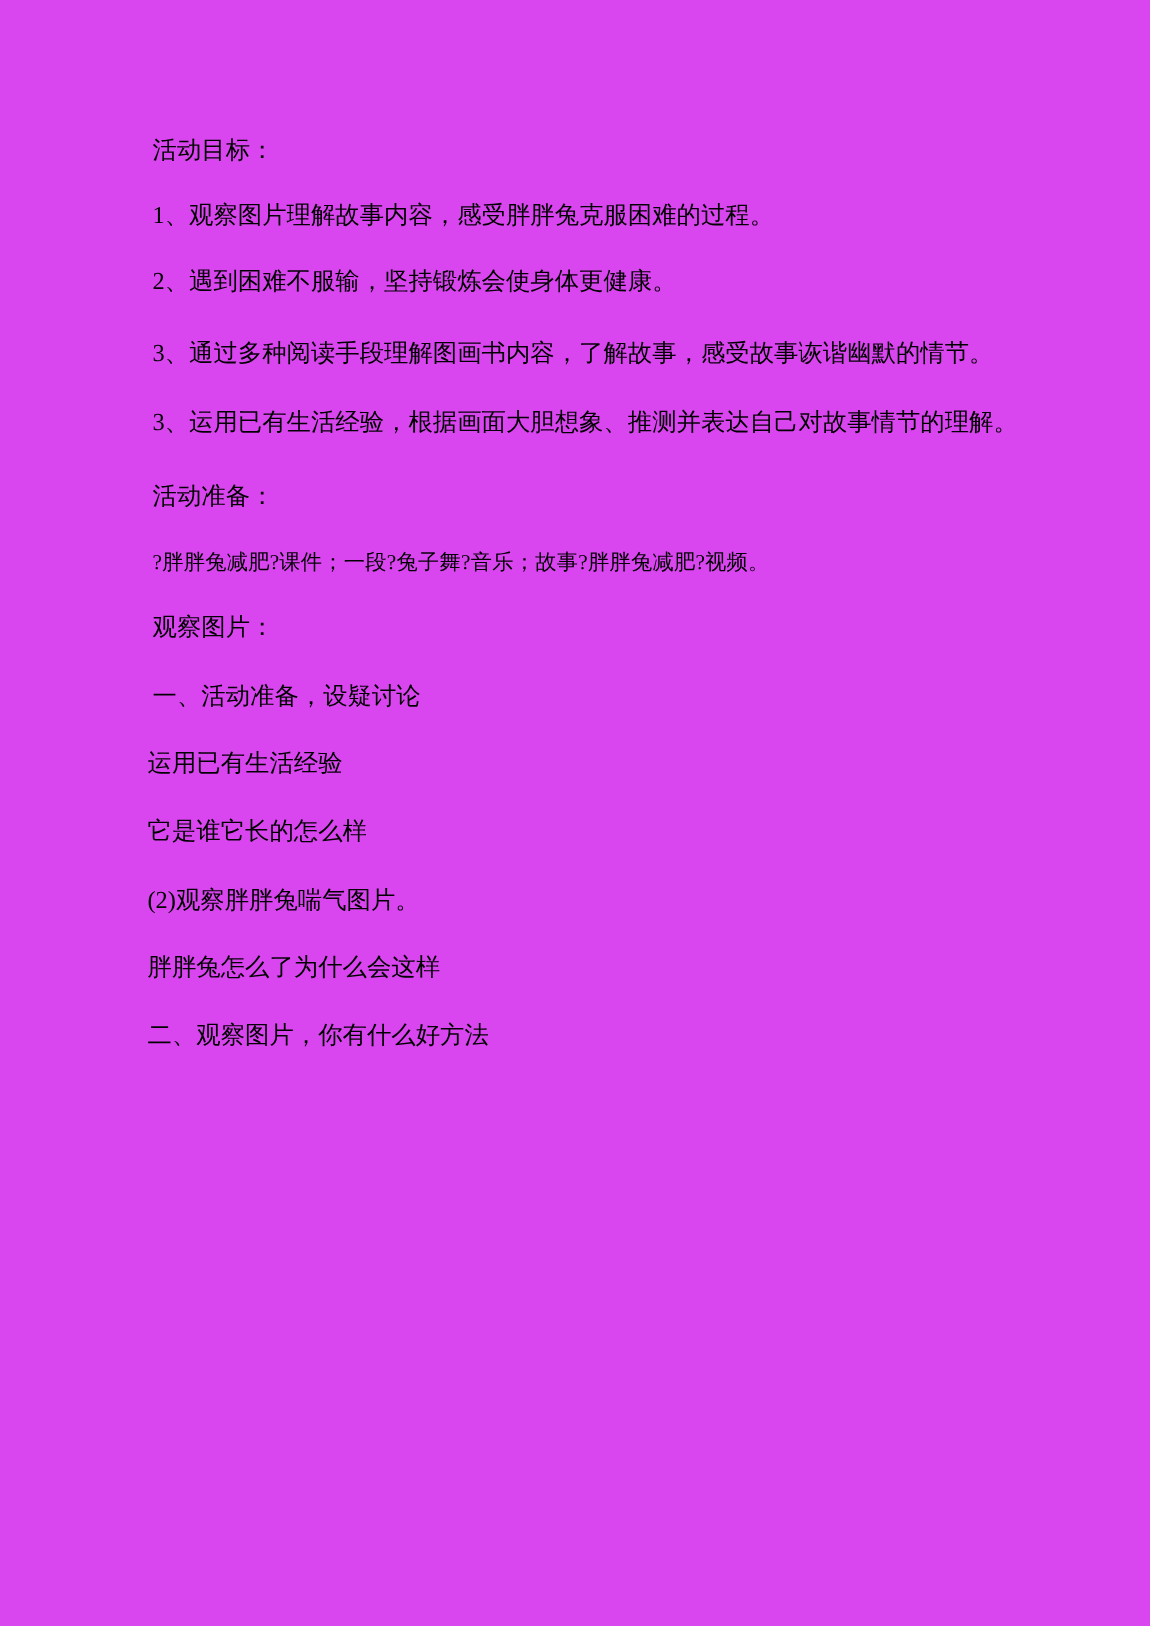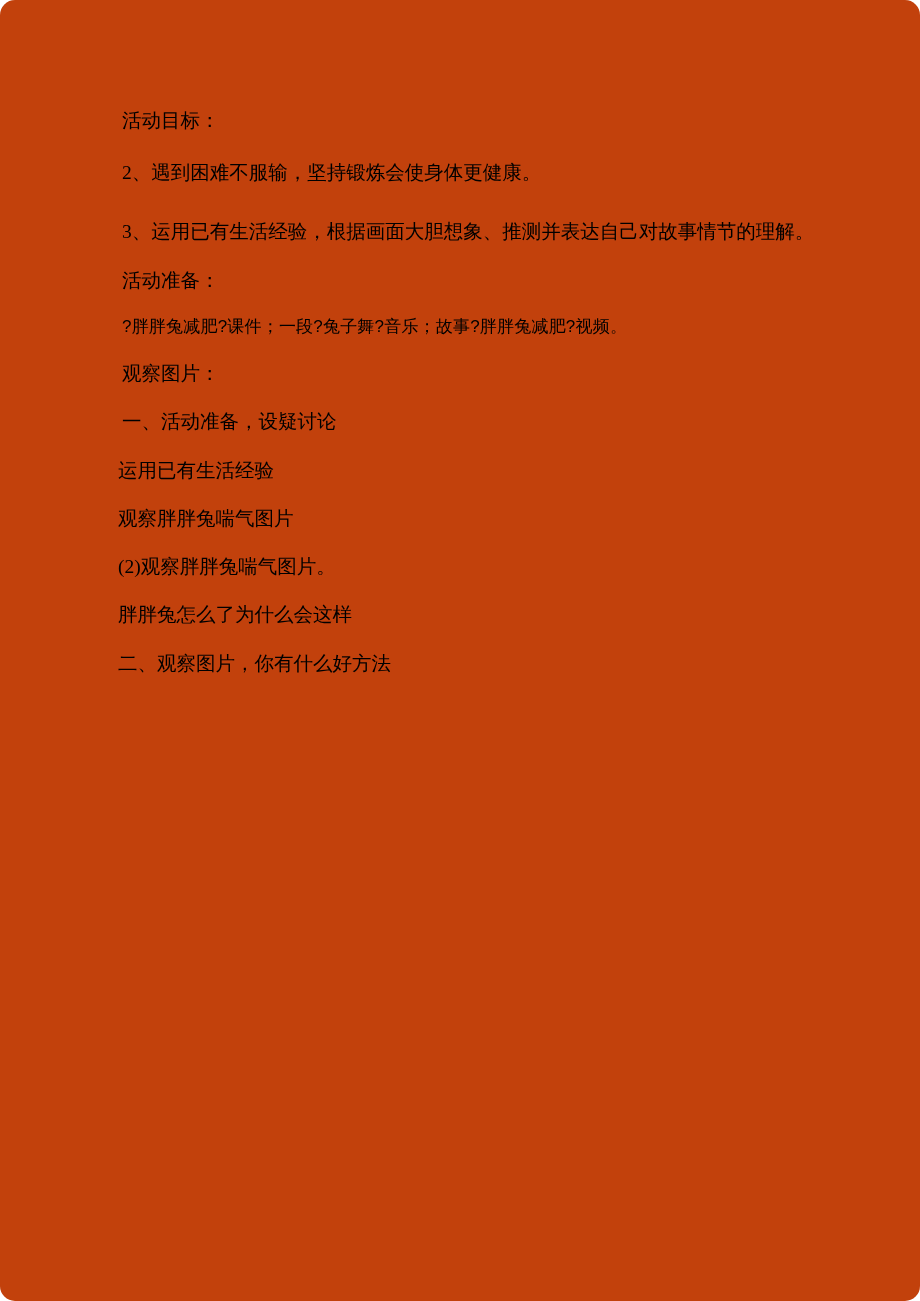--- a/index.html
+++ b/index.html
@@ -3,28 +3,27 @@
 <meta charset="utf-8">
 <style>
   html, body {
     margin: 0;
     padding: 0;
     background: #ffffff;
   }
   .page {
     width: 920px;
     height: 1301px;
-    background: #c2410c;
+    background: #d946ef;
     position: relative;
     box-sizing: border-box;
     padding: 108px 40px 0 96px;
     font-family: "Liberation Serif", "DejaVu Serif", serif;
     color: #000000;
     overflow: hidden;
-    border-radius: 15px;
   }
   .doc-body {
     width: 728px;
   }
   .para {
     font-size: 19.5px;
     line-height: 1.35;
     margin: 0 0 26px 0;
     text-align: justify;
     text-indent: 0;
@@ -35,41 +34,44 @@
     padding-left: 26px;
   }
   .indent-sm {
     padding-left: 22px;
   }
   .wide {
     line-height: 1.9;
     margin-bottom: 18px;
   }
   .sans {
-    font-family: Liberation Sans, sans-serif;
+    font-family: Liberation Serif, serif;
     font-size: 17px;
     letter-spacing: 0.2px;
   }
   .tight {
     margin-bottom: 22px;
+    margin-top: 28px;
   }
 </style>
 </head>
 <body>
 
 <div class="page">
   <div class="doc-body">
 
     <p class="para indent">活动目标：</p>
+    <p class="para indent">1、观察图片理解故事内容，感受胖胖兔克服困难的过程。</p>
     <p class="para indent">2、遇到困难不服输，坚持锻炼会使身体更健康。</p>
+    <p class="para indent wide">3、通过多种阅读手段理解图画书内容，了解故事，感受故事诙谐幽默的情节。</p>
     <p class="para indent wide">3、运用已有生活经验，根据画面大胆想象、推测并表达自己对故事情节的理解。</p>
     <p class="para indent tight">活动准备：</p>
     <p class="para indent sans tight">?胖胖兔减肥?课件；一段?兔子舞?音乐；故事?胖胖兔减肥?视频。</p>
     <p class="para indent tight">观察图片：</p>
     <p class="para indent tight">一、活动准备，设疑讨论</p>
     <p class="para indent-sm tight">运用已有生活经验</p>
-    <p class="para indent-sm tight">观察胖胖兔喘气图片</p>
+    <p class="para indent-sm tight">它是谁它长的怎么样</p>
     <p class="para indent-sm tight">(2)观察胖胖兔喘气图片。</p>
     <p class="para indent-sm tight">胖胖兔怎么了为什么会这样</p>
     <p class="para indent-sm tight">二、观察图片，你有什么好方法</p>
 
   </div>
 </div>
 
 </body></html>

